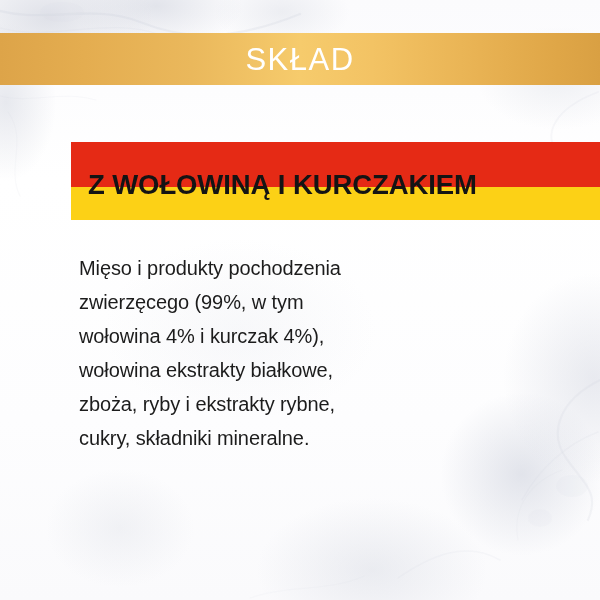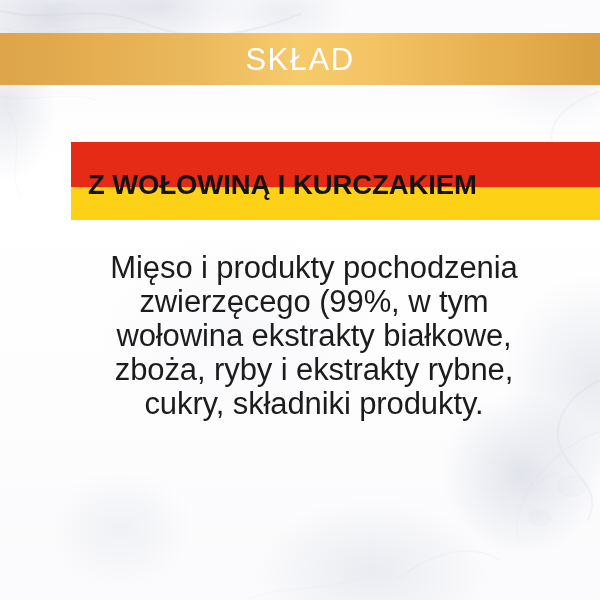--- a/index.html
+++ b/index.html
@@ -15,21 +15,20 @@
     background: #ffffff;
   }
 
   
   #page {
     position: relative;
     width: 600px;
     height: 600px;
     overflow: hidden;
     background: #f97316;
-    text-align: center;
   }
 
   
   .marble-base {
     position: absolute;
     inset: 0;
     background:
       radial-gradient(ellipse 150px 90px at 8% 3%,   rgba(196,200,212,0.50) 0%, rgba(196,200,212,0) 70%),
       radial-gradient(ellipse 120px 60px at 26% 1%,  rgba(188,193,207,0.40) 0%, rgba(188,193,207,0) 72%),
       radial-gradient(ellipse 90px 50px at 47% 2%,   rgba(205,209,219,0.32) 0%, rgba(205,209,219,0) 75%),
@@ -118,21 +117,21 @@
     transform: translateY(4px);
   }
 
   
   .ingredients {
     position: absolute;
     left: 79px;
     top: 251px;
     width: 470px;
     color: #1c1c1c;
-    font-size: 31px;
+    font-size: 20px;
     line-height: 34px;
     font-weight: 400;
     letter-spacing: -0.1px;
   }
   .ing-line { display: block; white-space: nowrap; }
 </style>
 </head>
 <body>
 
 <div id="page">
@@ -166,18 +165,19 @@
 
   <div class="flag-banner">
     <div class="flag-red"></div>
     <div class="flag-yellow"></div>
     <div class="flag-text">Z WOŁOWINĄ I KURCZAKIEM</div>
   </div>
 
   <div class="ingredients">
     <span class="ing-line">Mięso i produkty pochodzenia</span>
     <span class="ing-line">zwierzęcego (99%, w tym</span>
+    <span class="ing-line">wołowina 4% i kurczak 4%),</span>
     <span class="ing-line">wołowina ekstrakty białkowe,</span>
     <span class="ing-line">zboża, ryby i ekstrakty rybne,</span>
-    <span class="ing-line">cukry, składniki produkty.</span>
+    <span class="ing-line">cukry, składniki mineralne.</span>
   </div>
 
 </div>
 
 </body></html>

